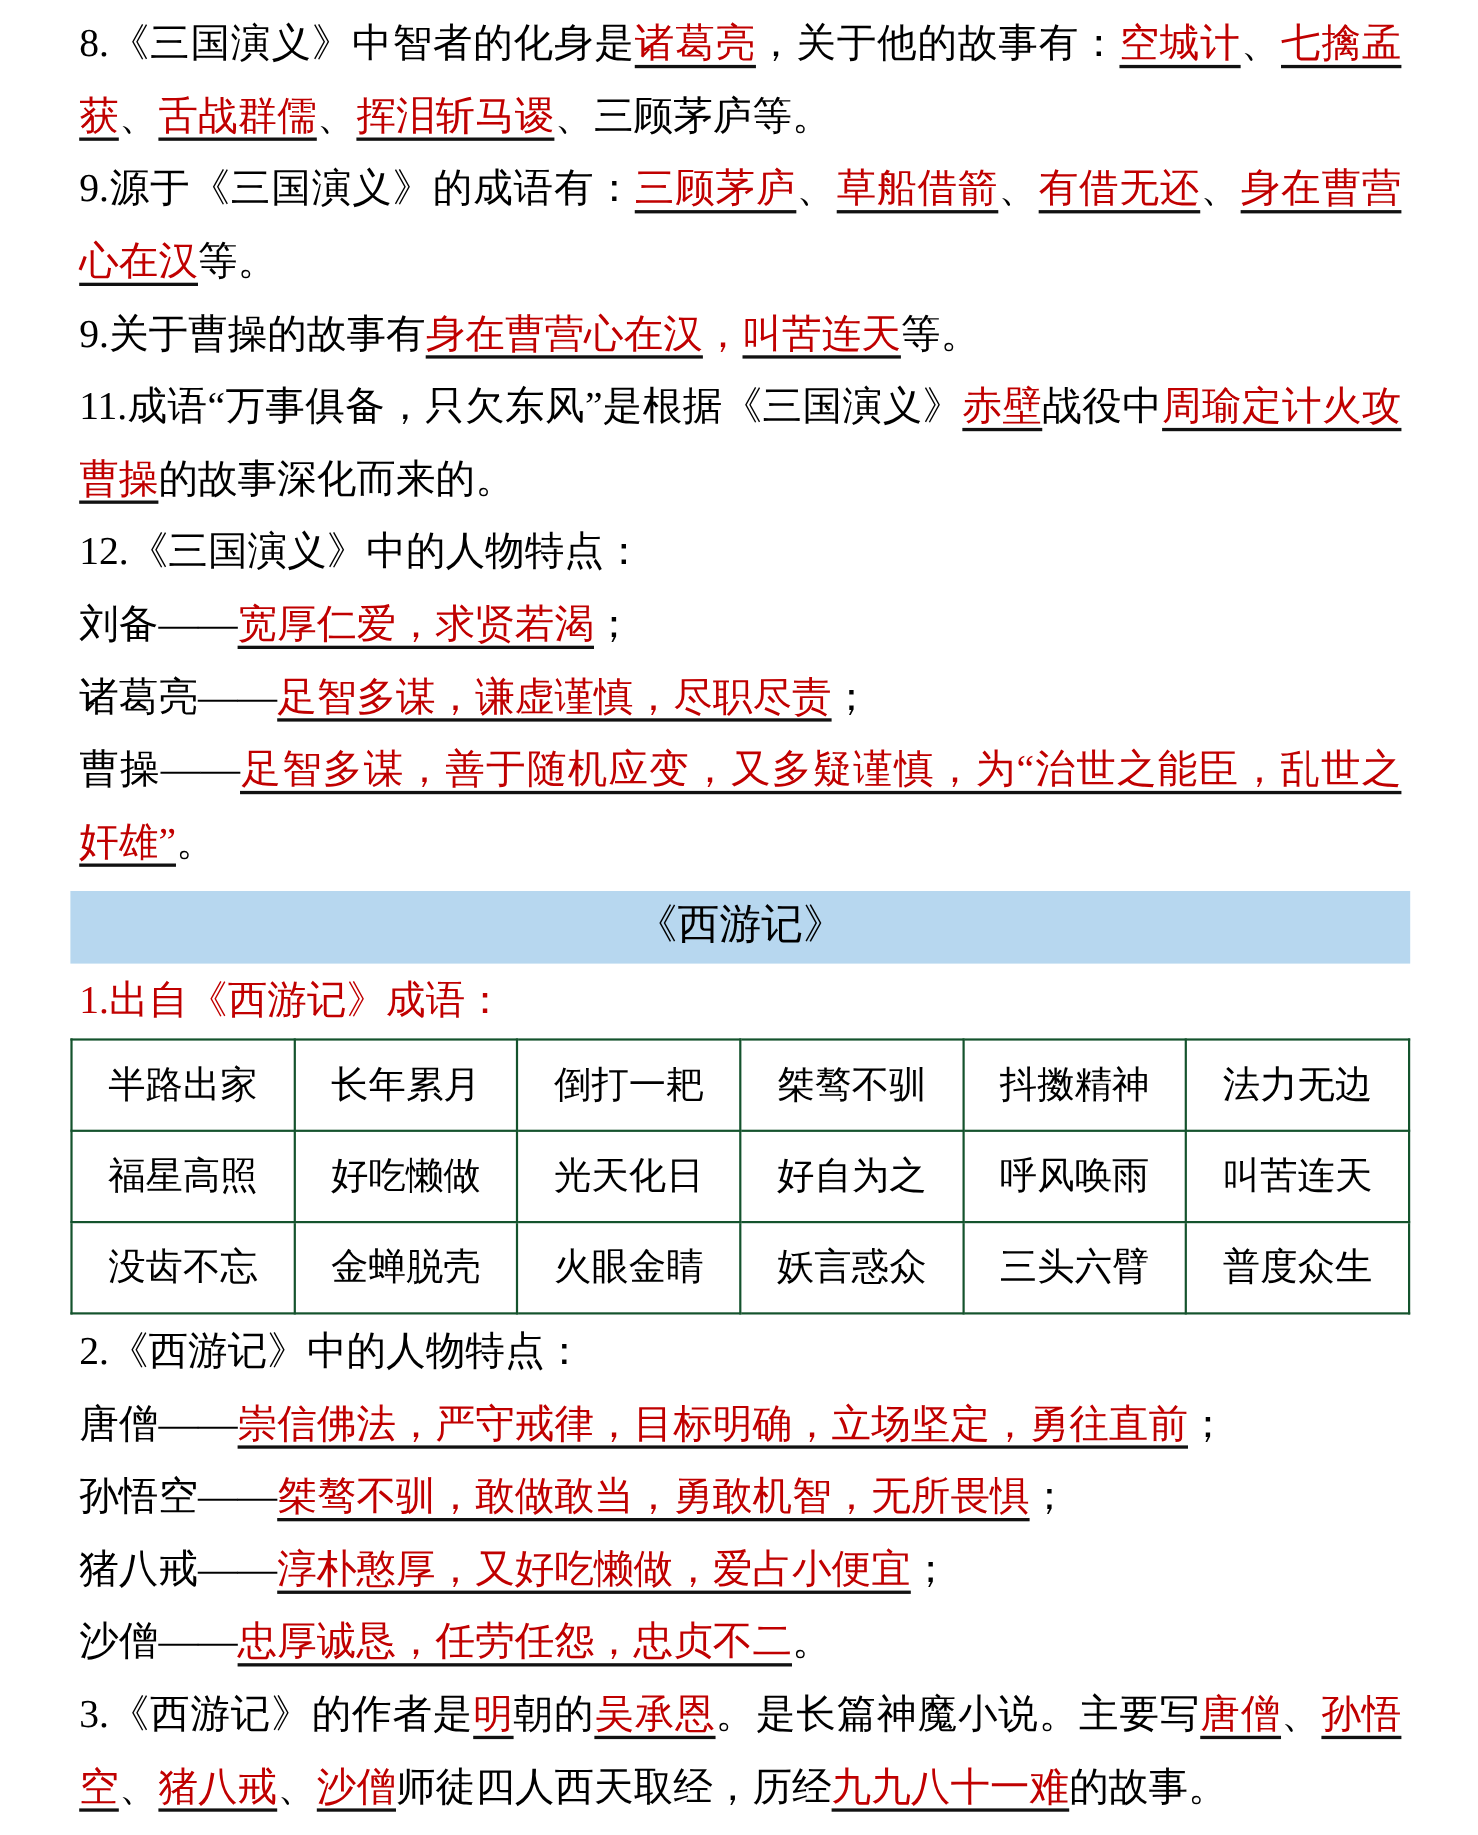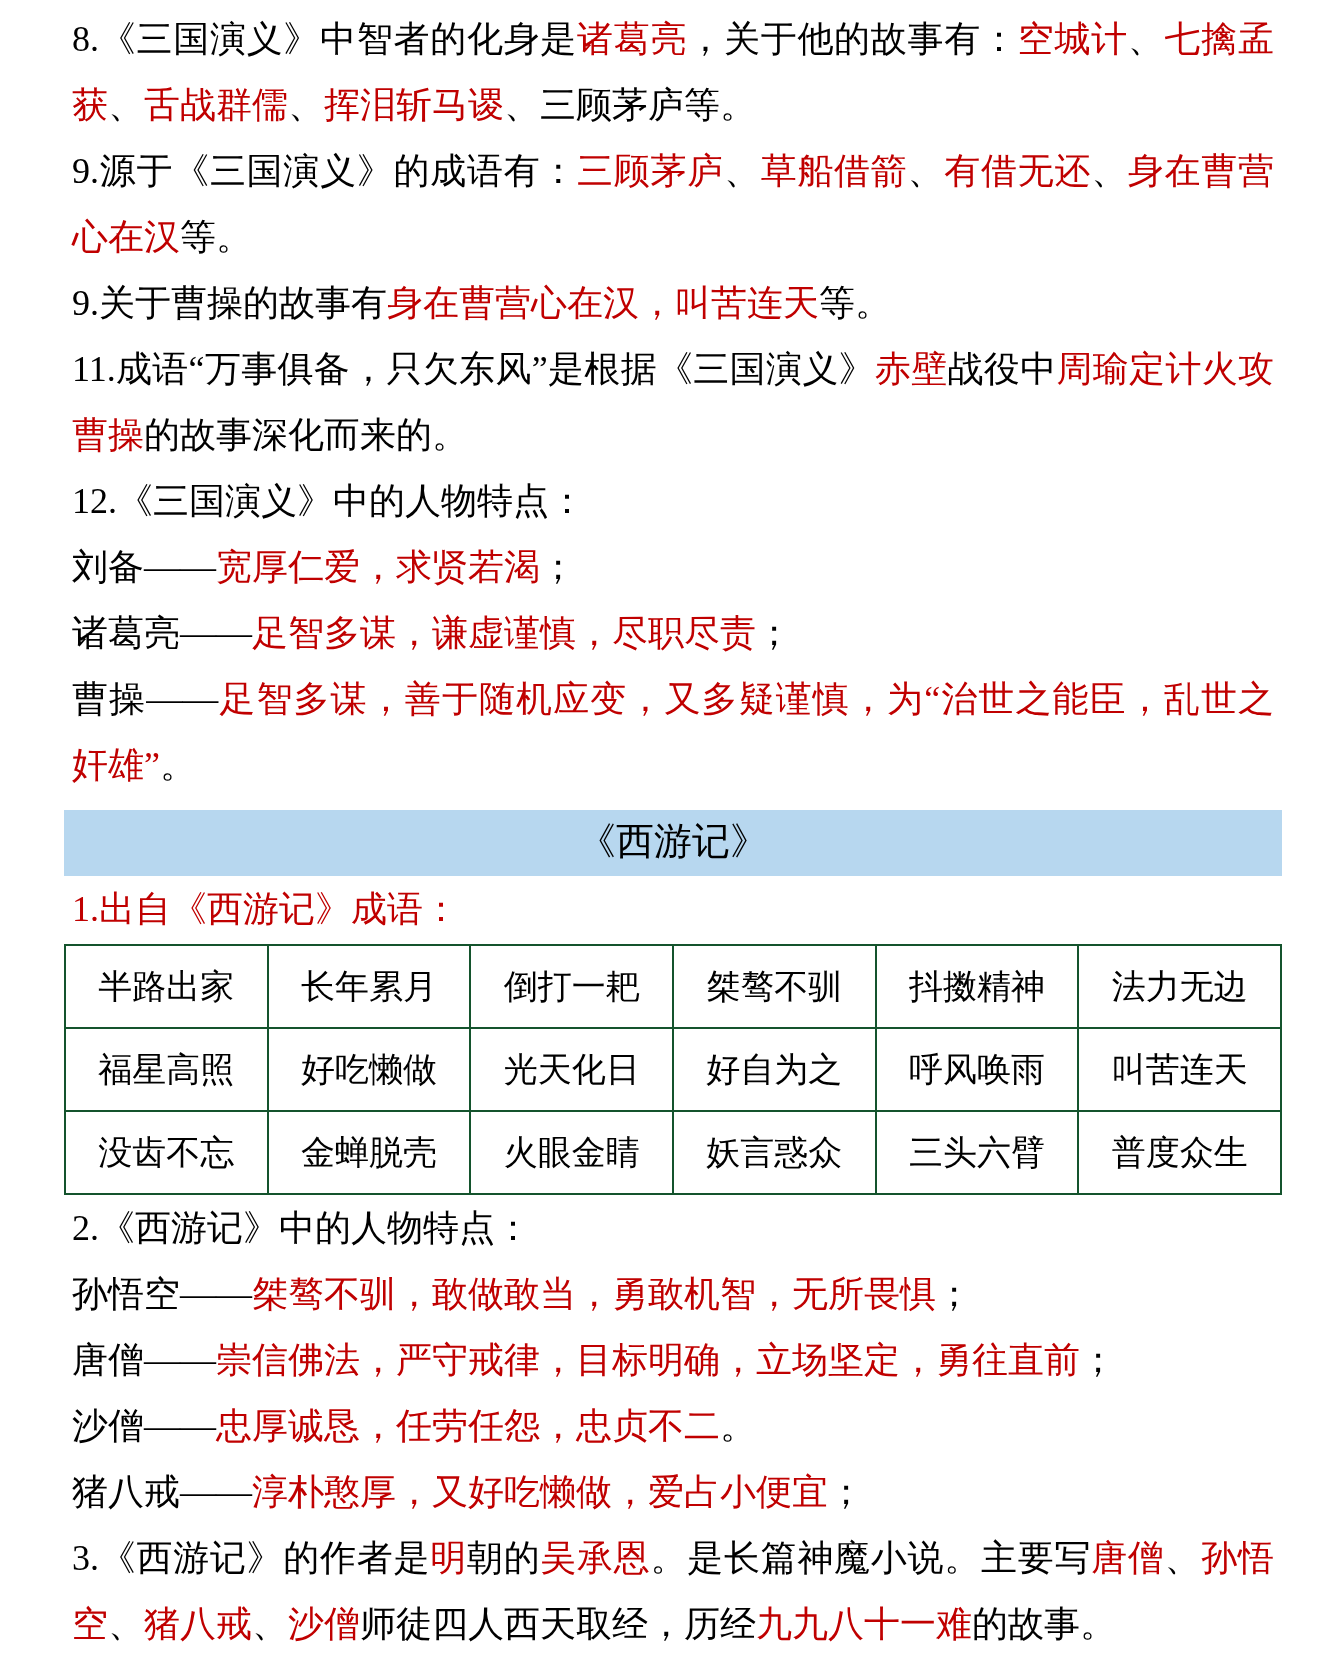--- a/index.html
+++ b/index.html
@@ -20,20 +20,21 @@
     padding:6px 70px 0 72px;
     font-size:36px;
     line-height:66px;
     text-align:justify;
   }
   .para{margin:0;}
   .run-b{color:var(--ink);}
   .run-r{color:var(--red);}
   .run-ru{
     color:var(--red);
+    text-decoration:underline;
     text-decoration-color:#111111;
     text-decoration-thickness:2.5px;
     text-underline-offset:8px;
     text-decoration-skip-ink:none;
   }
   .banner{
     margin:12px -8px 0 -8px;
     background:var(--banner);
     height:66px;
     line-height:62px;
@@ -93,18 +94,18 @@
           <td>没齿不忘</td>
           <td>金蝉脱壳</td>
           <td>火眼金睛</td>
           <td>妖言惑众</td>
           <td>三头六臂</td>
           <td>普度众生</td>
         </tr>
       </tbody>
     </table>
     <p class="para"><span class="run run-b">2.《西游记》中的人物特点：</span></p>
+    <p class="para"><span class="run run-b">唐僧——</span><span class="run run-ru">崇信佛法，严守戒律，目标明确，立场坚定，勇往直前</span><span class="run run-b">；</span></p>
     <p class="para"><span class="run run-b">孙悟空——</span><span class="run run-ru">桀骜不驯，敢做敢当，勇敢机智，无所畏惧</span><span class="run run-b">；</span></p>
-    <p class="para"><span class="run run-b">唐僧——</span><span class="run run-ru">崇信佛法，严守戒律，目标明确，立场坚定，勇往直前</span><span class="run run-b">；</span></p>
+    <p class="para"><span class="run run-b">猪八戒——</span><span class="run run-ru">淳朴憨厚，又好吃懒做，爱占小便宜</span><span class="run run-b">；</span></p>
     <p class="para"><span class="run run-b">沙僧——</span><span class="run run-ru">忠厚诚恳，任劳任怨，忠贞不二</span><span class="run run-b">。</span></p>
-    <p class="para"><span class="run run-b">猪八戒——</span><span class="run run-ru">淳朴憨厚，又好吃懒做，爱占小便宜</span><span class="run run-b">；</span></p>
     <p class="para"><span class="run run-b">3.《西游记》的作者是</span><span class="run run-ru">明</span><span class="run run-b">朝的</span><span class="run run-ru">吴承恩</span><span class="run run-b">。是长篇神魔小说。主要写</span><span class="run run-ru">唐僧</span><span class="run run-b">、</span><span class="run run-ru">孙悟空</span><span class="run run-b">、</span><span class="run run-ru">猪八戒</span><span class="run run-b">、</span><span class="run run-ru">沙僧</span><span class="run run-b">师徒四人西天取经，历经</span><span class="run run-ru">九九八十一难</span><span class="run run-b">的故事。</span></p>
   </div>
 
 </body></html>

